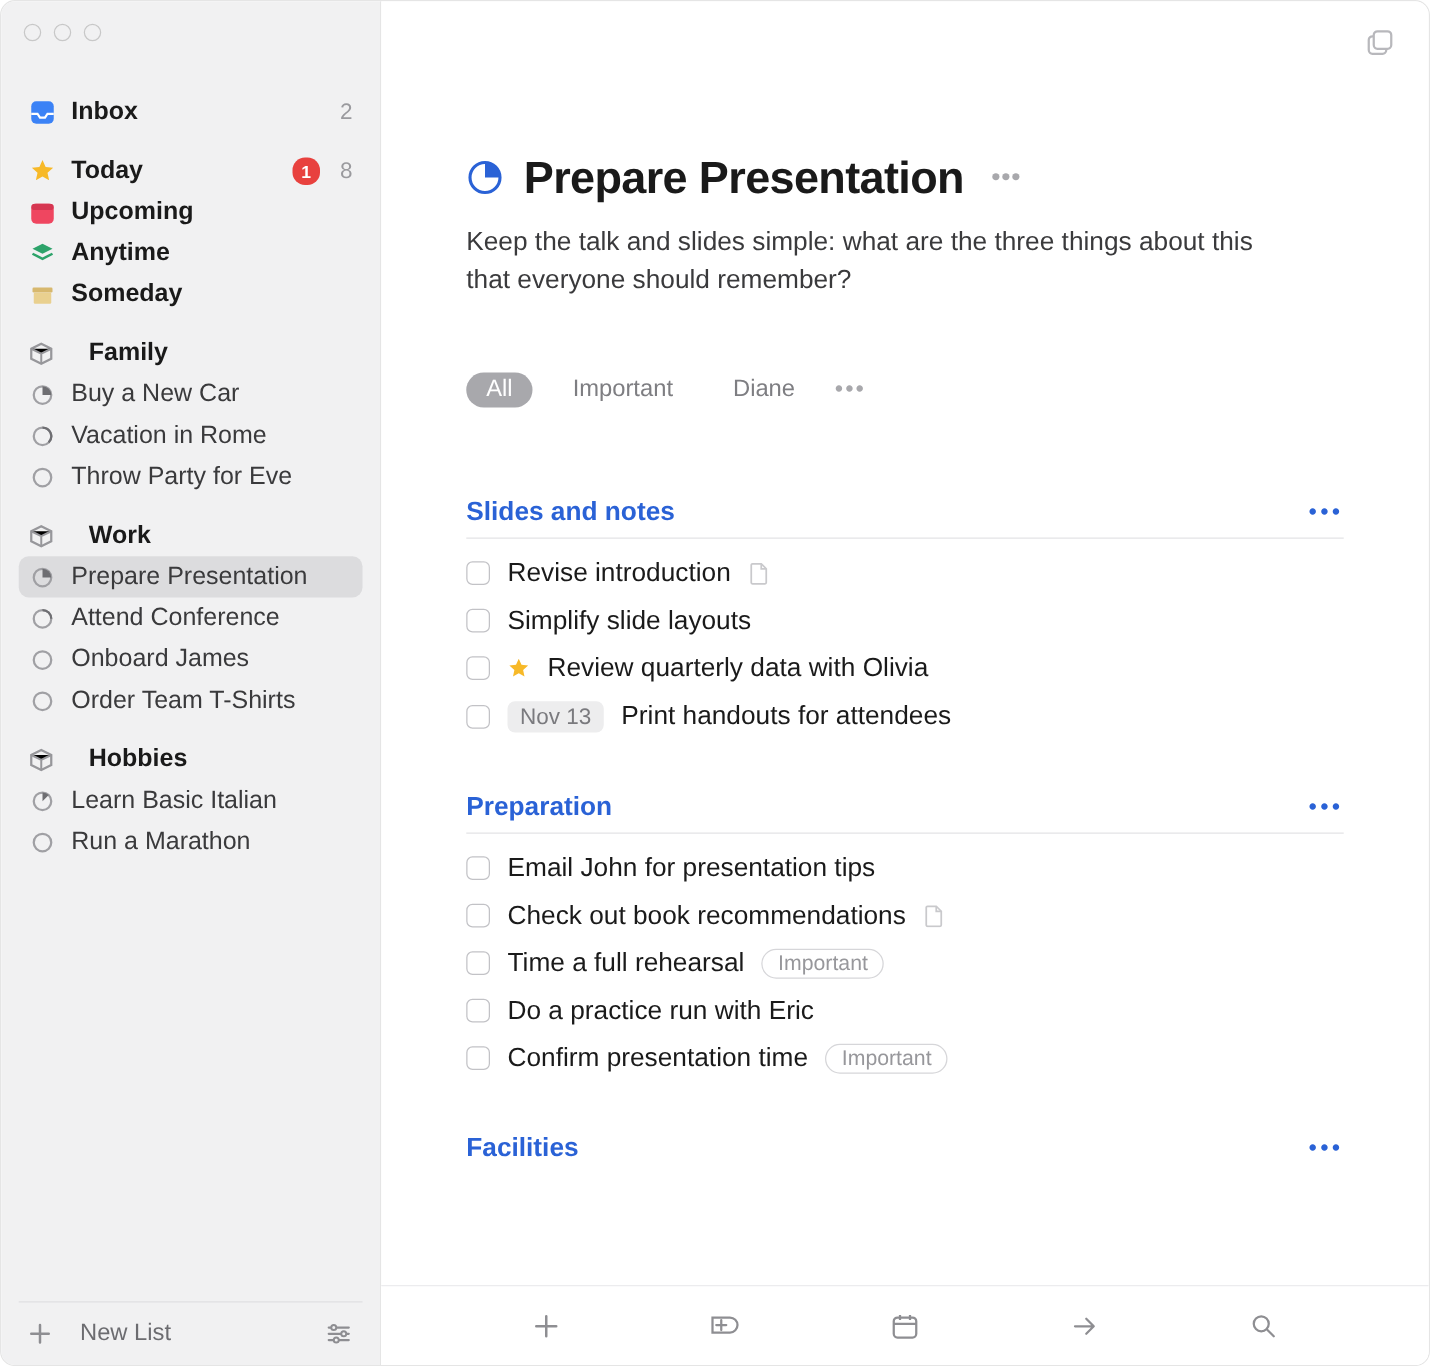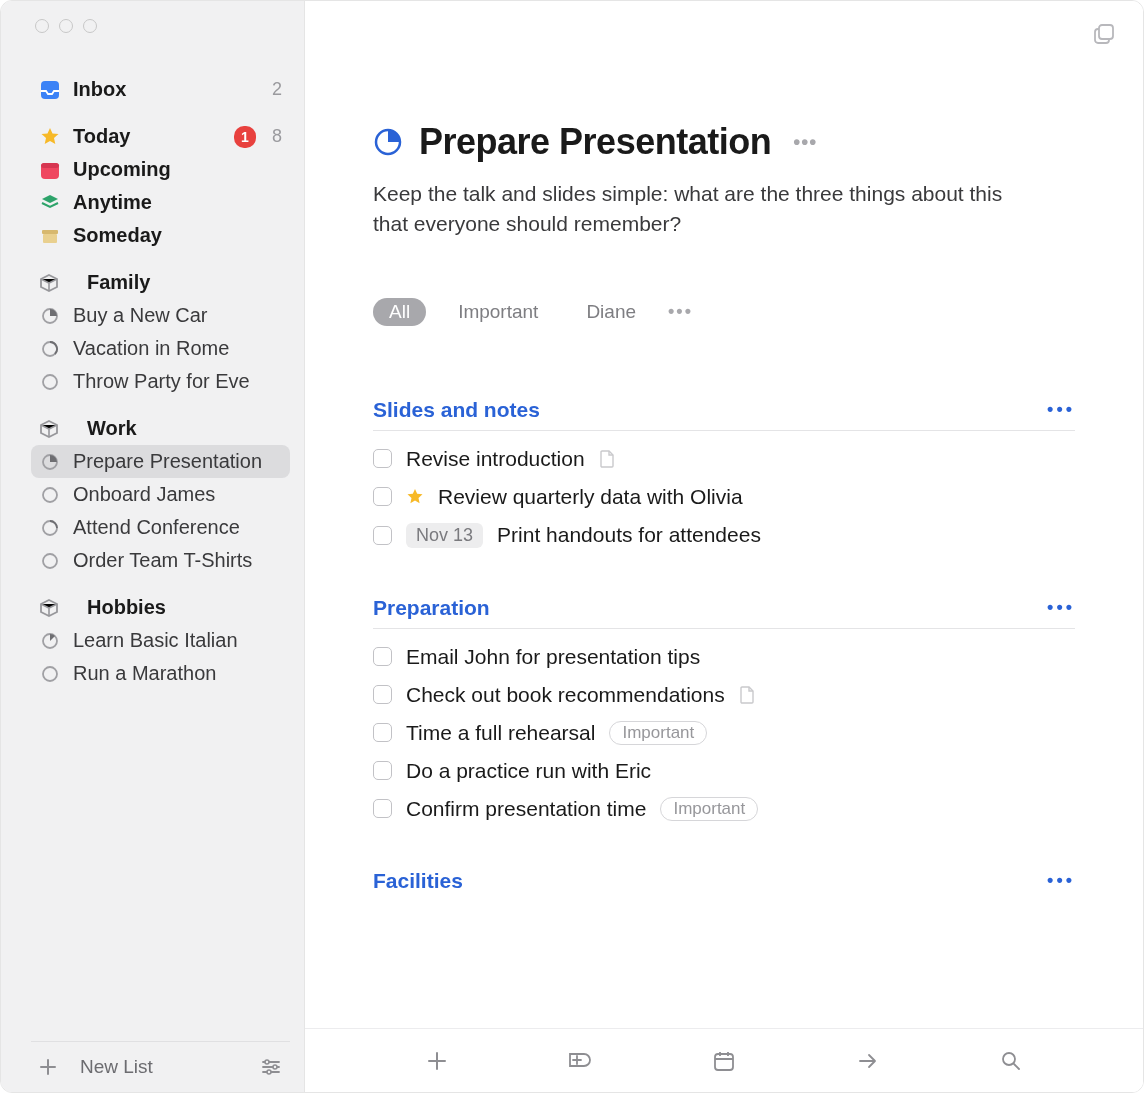--- a/index.html
+++ b/index.html
@@ -11,21 +11,21 @@
       overflow: hidden;
       border: 1px solid #e5e5e5;
       border-radius: 12px;
       display: flex;
       flex-direction: column;
     }
     .app { display: flex; flex: 1; min-height: 0; }
     .sidebar {
       width: 304px;
       background: #f1f1f2;
-      padding: 12px 14px 0 30px;
+      padding: 12px 14px 0 14px;
       display: flex;
       flex-direction: column;
       border-right: 1px solid #e5e5e5;
     }
     .traffic-lights { display: flex; gap: 10px; padding: 6px 4px 40px 4px; }
     .tl { width: 14px; height: 14px; border-radius: 50%; border: 1.5px solid #c8c8c8; }
     .sb-section { margin-bottom: 14px; }
     .sb-item {
       display: flex; align-items: center; gap: 12px;
       padding: 5px 8px; border-radius: 8px;
@@ -213,32 +213,32 @@
               <circle cx="9" cy="9" r="7" fill="none" stroke="#a0a0a4" stroke-width="1.8"></circle>
               <path d="M9 2A7 7 0 0 1 16 9L9 9z" fill="#6e6e72"></path>
             </svg>
           </span>
         <span class="label">Prepare Presentation</span>
       </div>
       <div class="sb-item sub-item">
         <span class="icon">
             <svg width="18" height="18" viewBox="0 0 18 18">
               <circle cx="9" cy="9" r="7" fill="none" stroke="#a0a0a4" stroke-width="1.8"></circle>
+              <path d="M9 2a7 7 0 0 1 7 7" stroke="#6e6e72" stroke-width="1.8" fill="none"></path>
+            </svg>
+          </span>
+        <span class="label">Attend Conference</span>
+      </div>
+      <div class="sb-item sub-item">
+        <span class="icon">
+            <svg width="18" height="18" viewBox="0 0 18 18">
+              <circle cx="9" cy="9" r="7" fill="none" stroke="#a0a0a4" stroke-width="1.8"></circle>
             </svg>
           </span>
         <span class="label">Onboard James</span>
-      </div>
-      <div class="sb-item sub-item">
-        <span class="icon">
-            <svg width="18" height="18" viewBox="0 0 18 18">
-              <circle cx="9" cy="9" r="7" fill="none" stroke="#a0a0a4" stroke-width="1.8"></circle>
-              <path d="M9 2a7 7 0 0 1 7 7" stroke="#6e6e72" stroke-width="1.8" fill="none"></path>
-            </svg>
-          </span>
-        <span class="label">Attend Conference</span>
       </div>
       <div class="sb-item sub-item">
         <span class="icon">
             <svg width="18" height="18" viewBox="0 0 18 18">
               <circle cx="9" cy="9" r="7" fill="none" stroke="#a0a0a4" stroke-width="1.8"></circle>
             </svg>
           </span>
         <span class="label">Order Team T-Shirts</span>
       </div>
     </div>
@@ -333,20 +333,24 @@
             <span>Revise introduction</span>
             <span class="note-icon">
                 <svg width="16" height="18" viewBox="0 0 16 18">
                   <path d="M3 1h7l4 4v11a1 1 0 0 1-1 1H3a1 1 0 0 1-1-1V2a1 1 0 0 1 1-1z" fill="none" stroke="#c9c9cc" stroke-width="1.4"></path>
                   <path d="M10 1v4h4" fill="none" stroke="#c9c9cc" stroke-width="1.4"></path>
                 </svg>
               </span>
           </div>
           <div class="task">
             <span class="cb"></span>
+            <span>Simplify slide layouts</span>
+          </div>
+          <div class="task">
+            <span class="cb"></span>
             <span class="star">
                 <svg width="18" height="18" viewBox="0 0 18 18">
                   <path d="M9 1l2.2 4.8 5.3.5-4 3.6 1.1 5.3L9 12.5 4.4 15.2l1.1-5.3-4-3.6 5.3-.5z" fill="#f7b928"></path>
                 </svg>
               </span>
             <span>Review quarterly data with Olivia</span>
           </div>
           <div class="task">
             <span class="cb"></span>
             <span class="date-badge">Nov 13</span>

